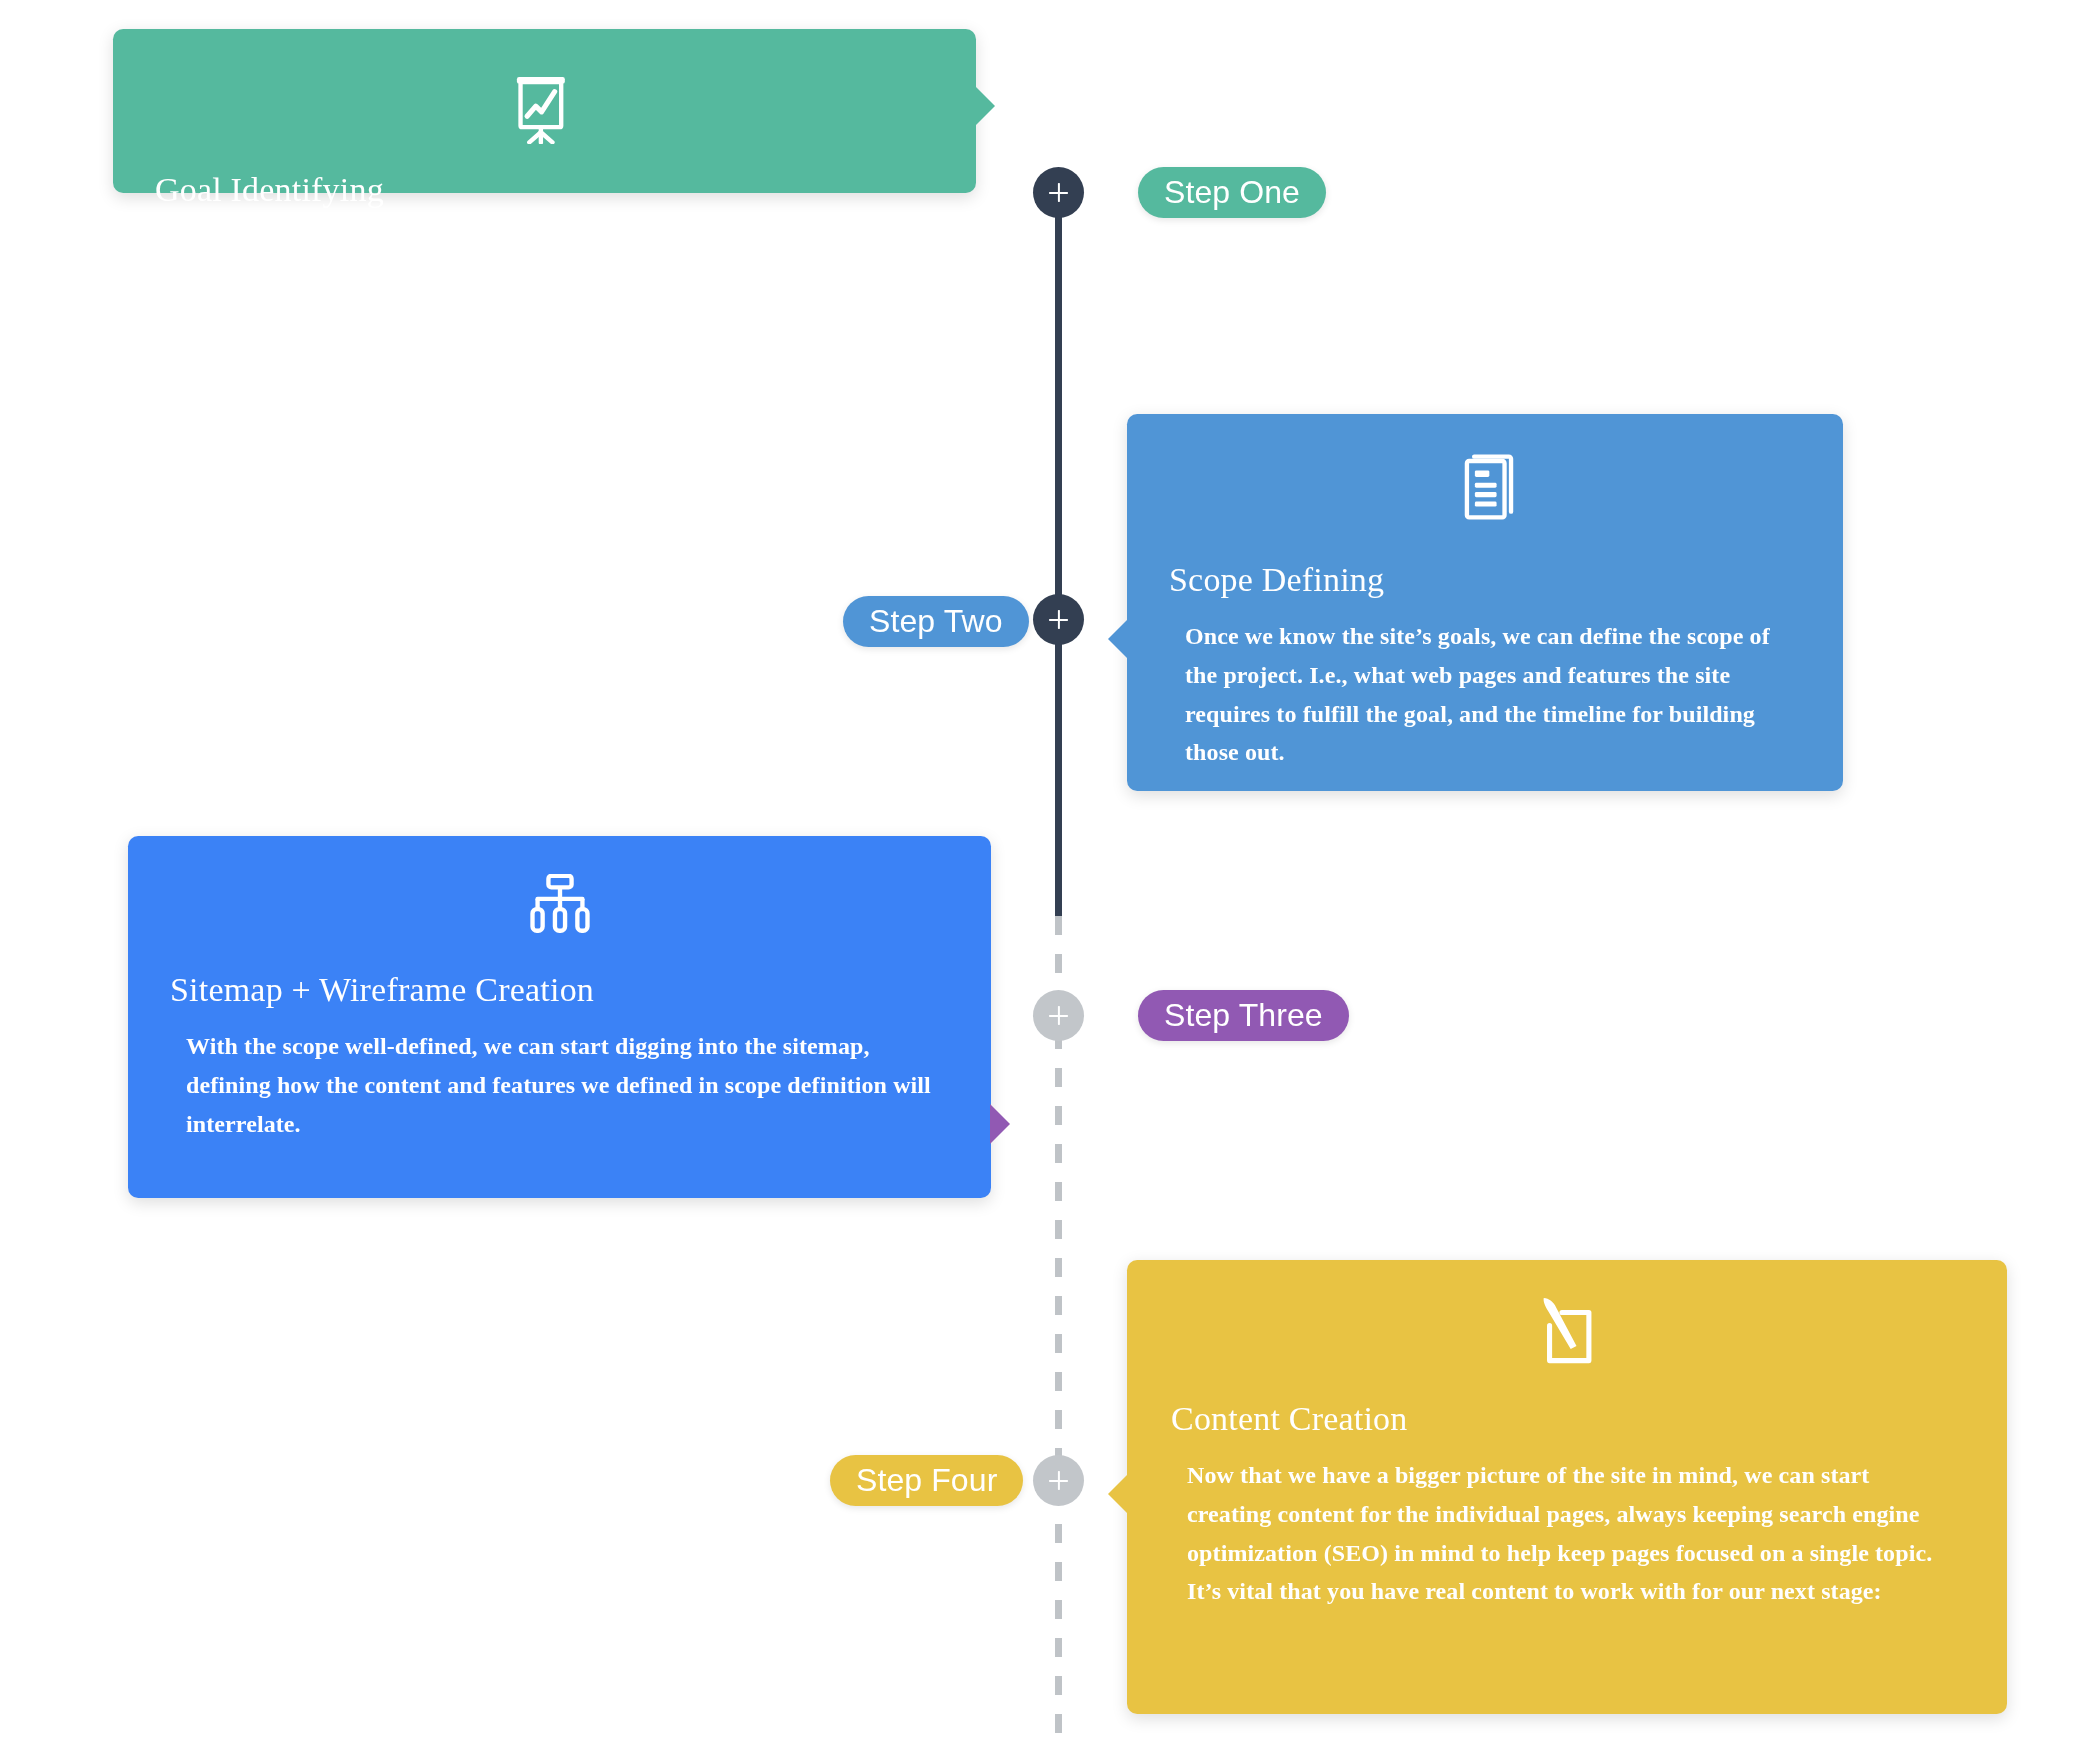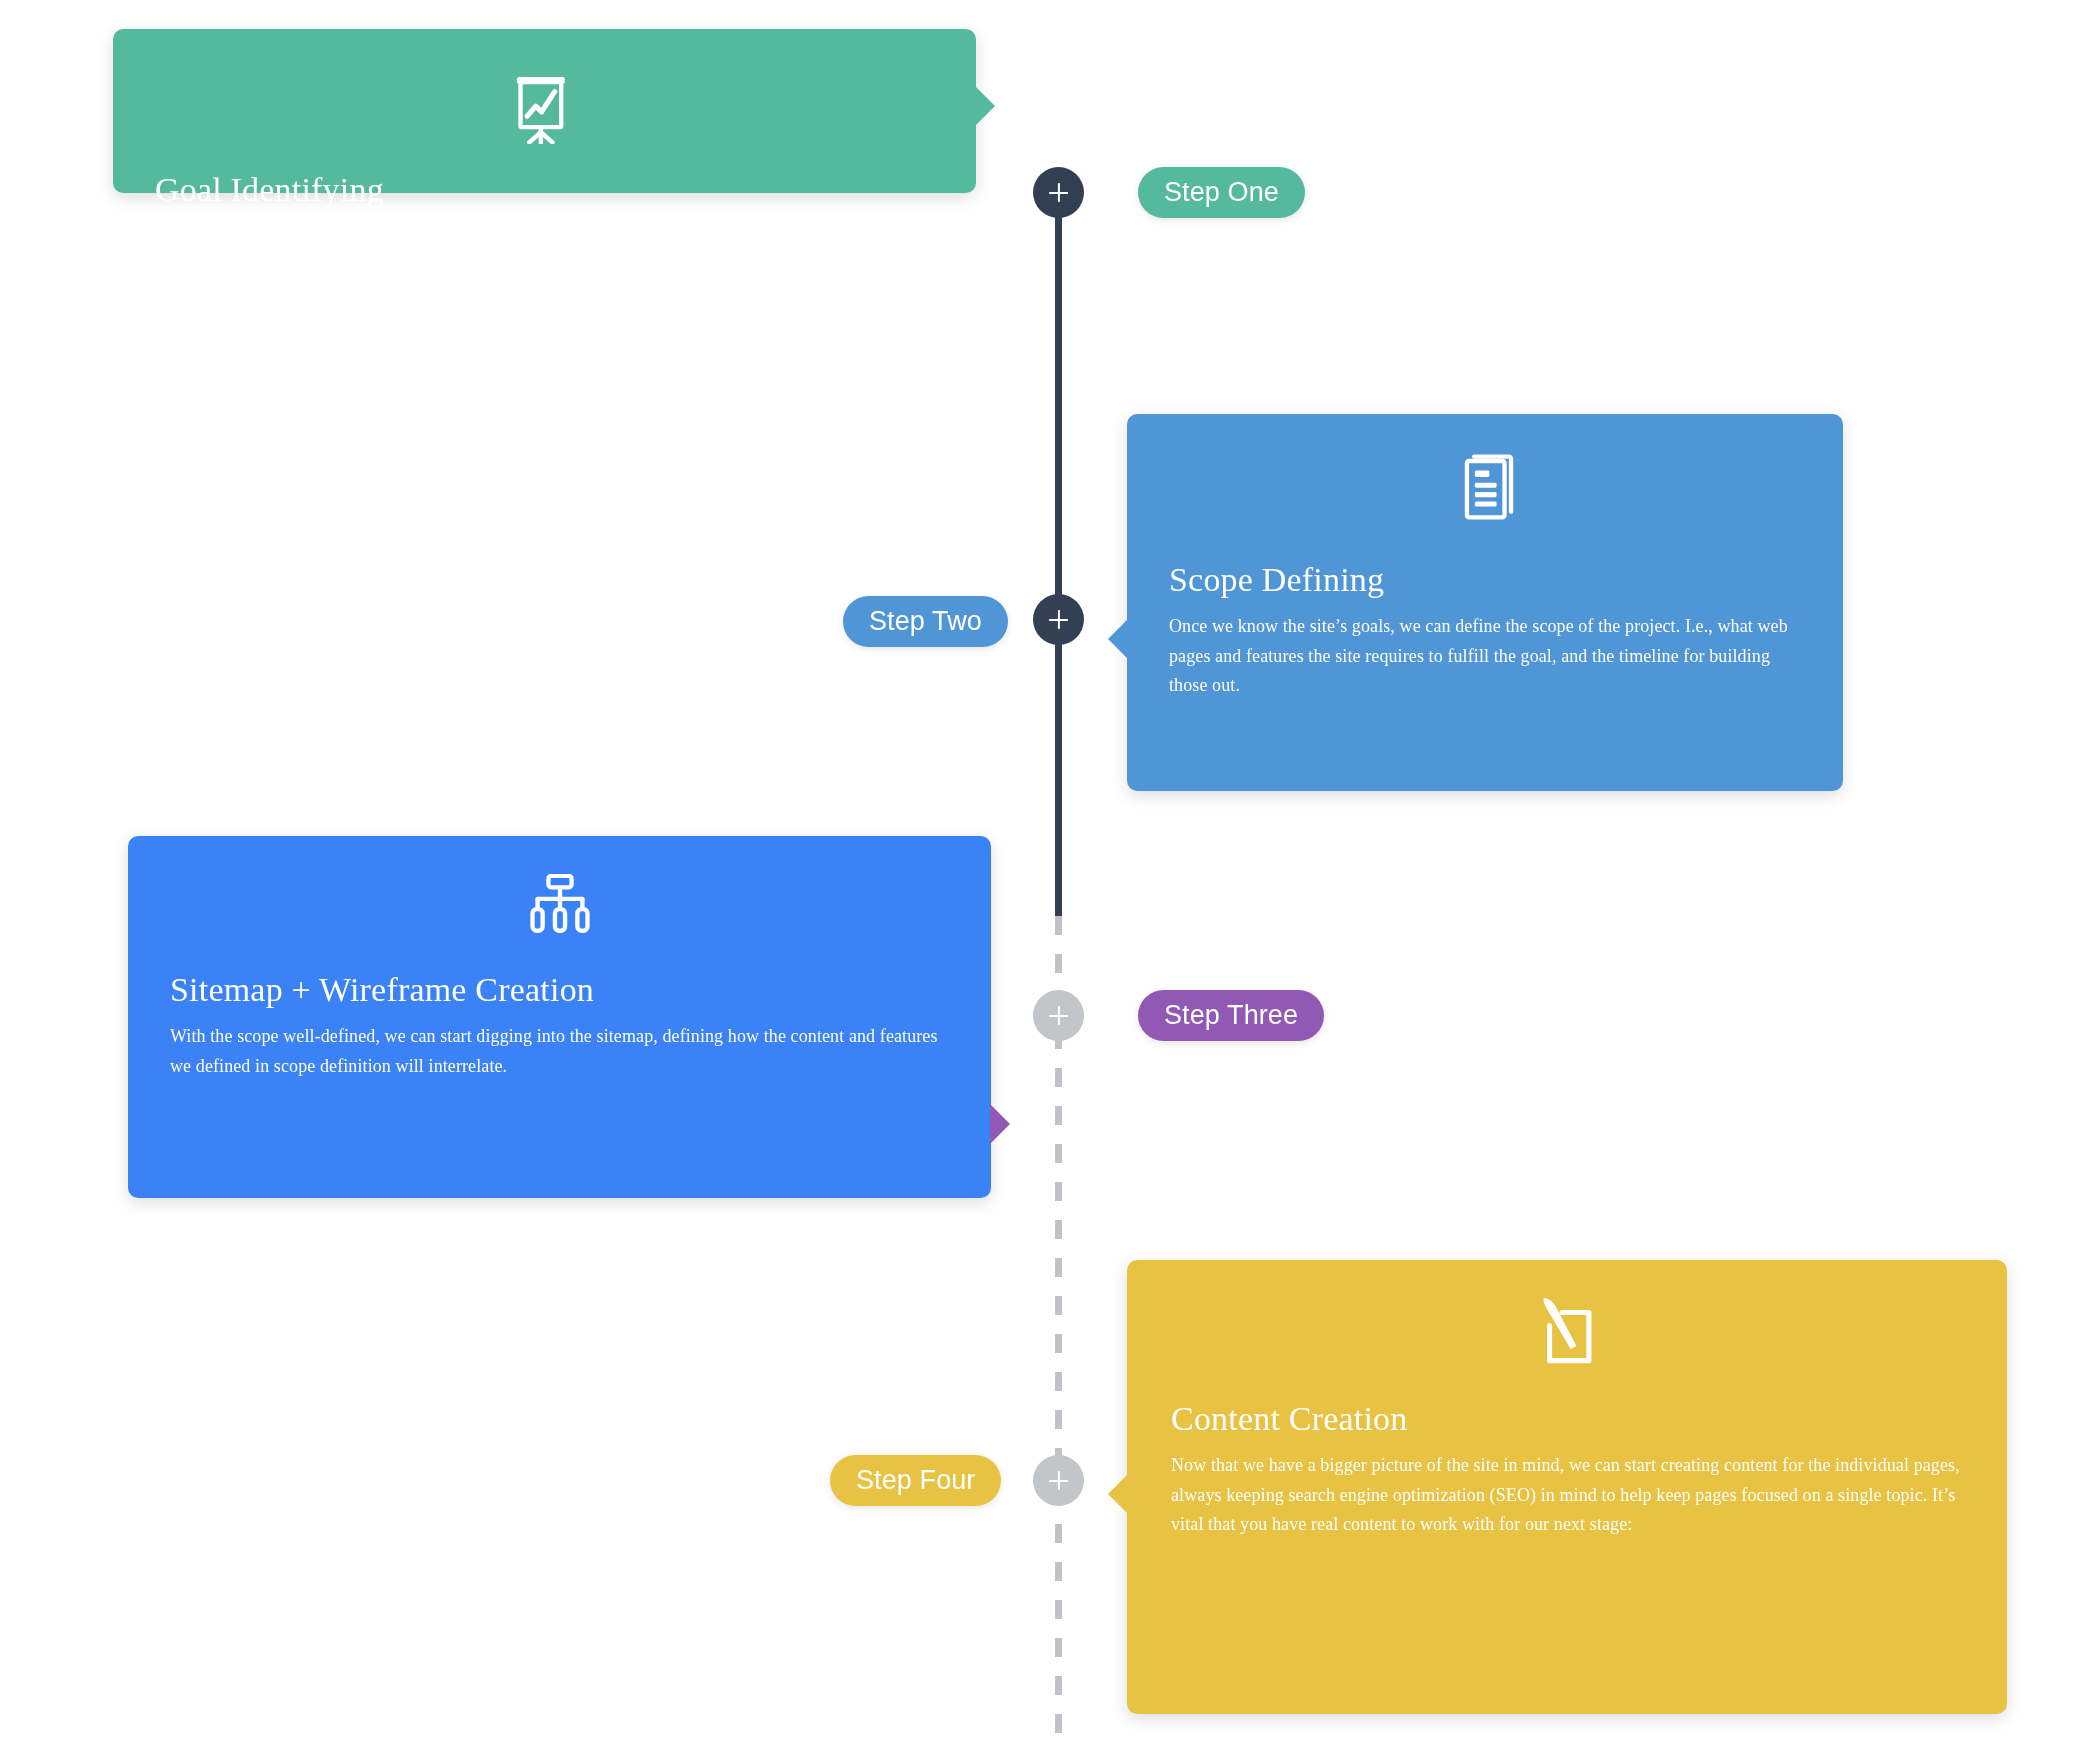--- a/index.html
+++ b/index.html
@@ -84,21 +84,21 @@
   .pill {
     position: absolute;
     height: 51px;
     border-radius: 25.5px;
     display: flex;
     align-items: center;
     justify-content: center;
     padding: 0 26px;
     color: #ffffff;
     font-family: "Liberation Sans", sans-serif;
-    font-size: 27px;
+    font-size: 32px;
     font-weight: 400;
     letter-spacing: 0.1px;
     white-space: nowrap;
     z-index: 4;
     box-shadow: 0 2.2px 7.3px rgba(0,0,0,0.10);
     text-align: center;
   }
 
   
   .card {
@@ -120,26 +120,26 @@
     font-family: "Liberation Serif", serif;
     font-weight: 400;
     font-size: 34px;
     line-height: 1.2;
     letter-spacing: 0.2px;
     margin: 0 0 11.7px 0;
     color: #ffffff;
   }
   .card p {
     font-family: "Liberation Serif", serif;
-    font-weight: 400;
-    font-size: 18px;
+    font-weight: 700;
+    font-size: 24px;
     line-height: 1.62;
     letter-spacing: 0.1px;
     color: #ffffff;
-    margin: 0;
+    margin: 16px;
   }
 
   
   .card .arrow {
     position: absolute;
     width: 0;
     height: 0;
     border-top: 20.4px solid transparent;
     border-bottom: 20.4px solid transparent;
   }

